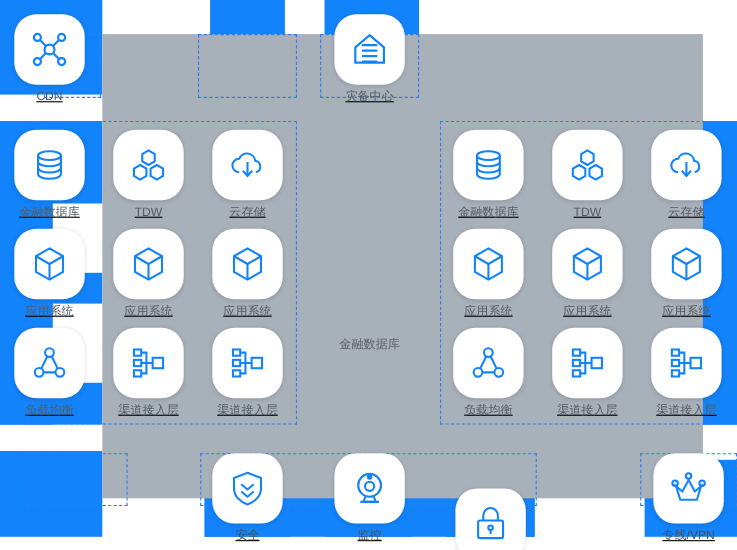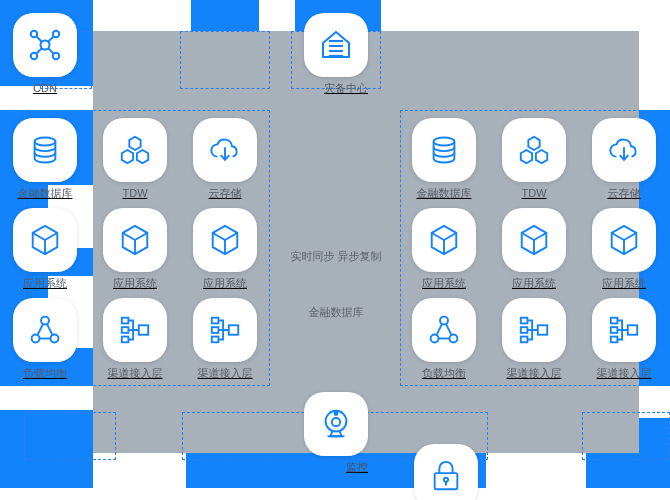--- a/index.html
+++ b/index.html
@@ -57,42 +57,41 @@
 
   <div class="dgroup" style="left:40px;top:31px;width:52px;height:58px;"></div>
   <div class="dgroup" style="left:180px;top:31px;width:90px;height:58px;"></div>
   <div class="dgroup" style="left:291px;top:31px;width:90px;height:58px;"></div>
   <div class="dgroup" style="left:24px;top:110px;width:246px;height:276px;"></div>
   <div class="dgroup" style="left:400px;top:110px;width:246px;height:276px;"></div>
   <div class="dgroup" style="left:24px;top:412px;width:92px;height:48px;"></div>
   <div class="dgroup" style="left:182px;top:412px;width:306px;height:48px;"></div>
   <div class="dgroup" style="left:582px;top:412px;width:88px;height:48px;"></div>
 
-  <div class="ctext" style="left:266px;top:249px;width:140px;">实时同步  异步复制</div>
   <div class="ctext" style="left:266px;top:305px;width:140px;">金融数据库</div>
 
   <div class="node" style="left:13px;top:13px;">
     <div class="card">
       <svg width="36" height="36" viewBox="0 0 36 36" fill="none" stroke="#1283fa" stroke-width="2">
         <circle cx="18" cy="18" r="4.5"></circle>
           <circle cx="7" cy="7" r="3.2"></circle>
           <circle cx="29" cy="7" r="3.2"></circle>
         <circle cx="7" cy="29" r="3.2"></circle>
           <circle cx="29" cy="29" r="3.2"></circle>
         <line x1="9.4" y1="9.4" x2="14.8" y2="14.8"></line>
           <line x1="26.6" y1="9.4" x2="21.2" y2="14.8"></line>
         <line x1="9.4" y1="26.6" x2="14.8" y2="21.2"></line>
           <line x1="26.6" y1="26.6" x2="21.2" y2="21.2"></line>
       </svg>
     </div>
     <div class="lbl">CDN</div>
   </div>
 
 
-  <div class="node" style="left:304px;top:13px;text-align:right;">
+  <div class="node" style="left:304px;top:13px;">
     <div class="card">
       <svg width="36" height="36" viewBox="0 0 36 36" fill="none" stroke="#1283fa" stroke-width="2">
         <path d="M5 16 L18 5 L31 16 V30 H5 Z"></path>
         <line x1="11" y1="14" x2="25" y2="14"></line>
           <line x1="11" y1="19" x2="25" y2="19"></line>
         <line x1="11" y1="24" x2="25" y2="24"></line>
           <line x1="11" y1="29" x2="25" y2="29"></line>
       </svg>
     </div>
     <div class="lbl">灾备中心</div>
@@ -302,22 +301,32 @@
         <rect x="22" y="13" width="10" height="10"></rect>
         <path d="M11 8 H16 V18 H22"></path>
           <path d="M11 18 H16"></path>
           <path d="M11 28 H16 V18"></path>
       </svg>
     </div>
     <div class="lbl">渠道接入层</div>
   </div>
 
 
-
-  <div class="node" style="left:304px;top:392px;text-align:right;">
+  <div class="node" style="left:193px;top:412px;">
+    <div class="card">
+      <svg width="34" height="34" viewBox="0 0 36 36" fill="none" stroke="#1283fa" stroke-width="2">
+        <path d="M18 3 L31 8 V18 C31 25.5 25 31 18 33.5 C11 31 5 25.5 5 18 V8 Z"></path>
+        <path d="M12 14 L18 19 L24 14"></path>
+          <path d="M12 21 L18 26 L24 21"></path>
+      </svg>
+    </div>
+    <div class="lbl onblue">安全</div>
+  </div>
+
+  <div class="node" style="left:304px;top:412px;">
     <div class="card">
       <svg width="34" height="34" viewBox="0 0 36 36" fill="none" stroke="#1283fa" stroke-width="2">
         <circle cx="18" cy="15" r="11"></circle>
           <circle cx="18" cy="16" r="4.4"></circle>
         <circle cx="18" cy="7" r="1.6" fill="#1283fa"></circle>
         <path d="M14 26 L12 31 H24 L22 26"></path>
         <line x1="9" y1="31" x2="27" y2="31"></line>
       </svg>
     </div>
     <div class="lbl onblue">监控</div>
@@ -328,14 +337,25 @@
       <svg width="34" height="34" viewBox="0 0 36 36" fill="none" stroke="#1283fa" stroke-width="2">
         <rect x="6" y="15" width="24" height="17" rx="1.8"></rect>
         <path d="M11 15 V10 a7 7 0 0 1 14 0 V15"></path>
         <circle cx="18" cy="22" r="2.2"></circle>
           <line x1="18" y1="24" x2="18" y2="28"></line>
       </svg>
     </div>
     <div class="lbl onblue">防护</div>
   </div>
 
+  <div class="node" style="left:594px;top:412px;">
+    <div class="card">
+      <svg width="34" height="34" viewBox="0 0 36 36" fill="none" stroke="#1283fa" stroke-width="2">
+        <circle cx="18" cy="6" r="2.6"></circle>
+          <circle cx="5" cy="13" r="2.6"></circle>
+          <circle cx="31" cy="13" r="2.6"></circle>
+        <path d="M6 16 L10 29 H26 L30 16 L24 21 L18 10 L12 21 Z"></path>
+      </svg>
+    </div>
+    <div class="lbl onblue">专线/VPN</div>
+  </div>
 
 </div>
 
 </body></html>

